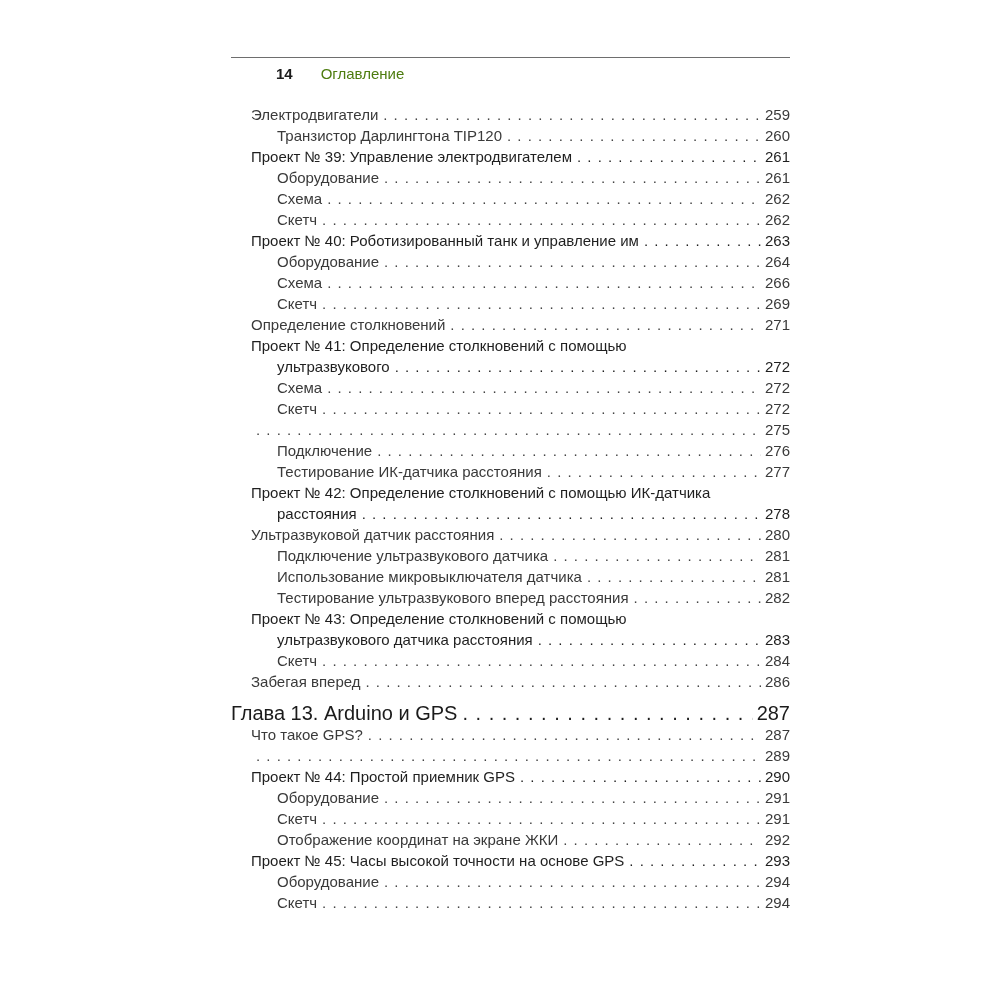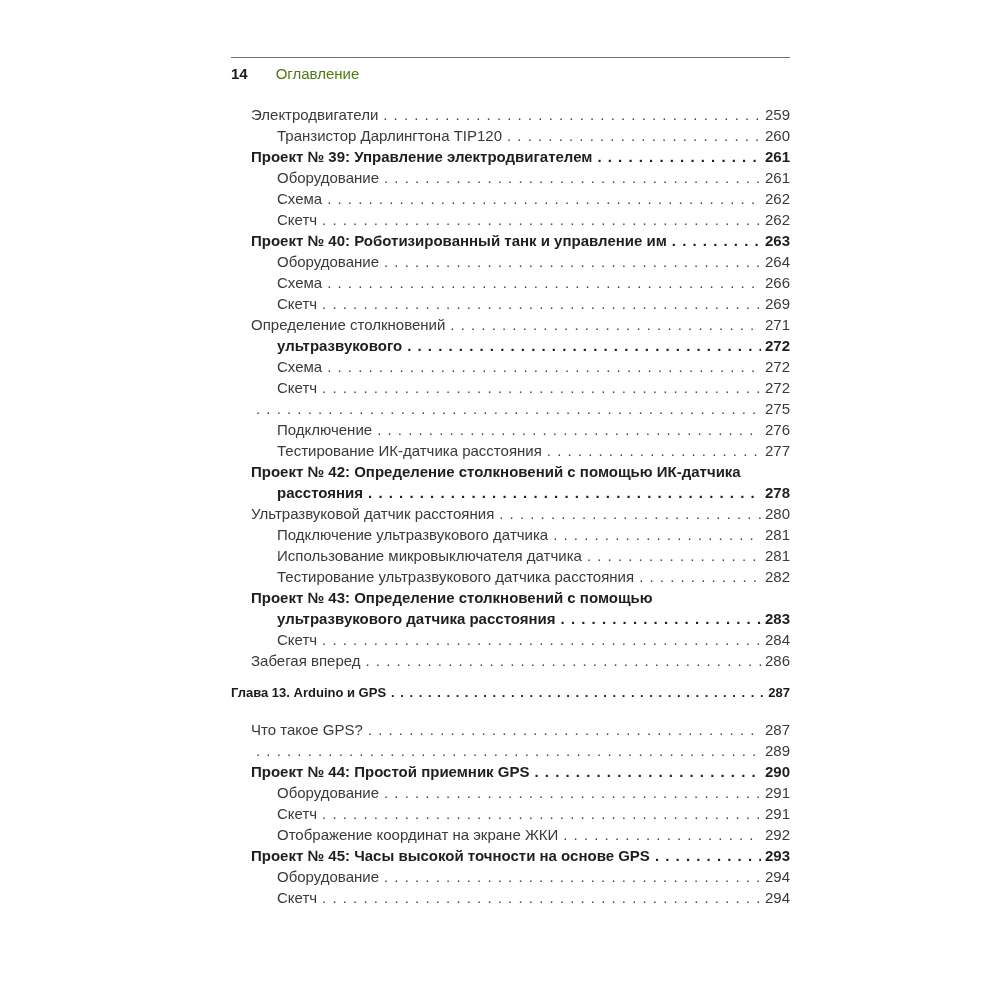--- a/index.html
+++ b/index.html
@@ -30,20 +30,21 @@
     border-top: 1.5px solid #6e6e6e;
     width: 100%;
     height: 0;
   }
   .page-header {
     margin-top: 7px;
     font-size: 15px;
     color: #2e2e2e;
     display: flex;
     align-items: flex-start;
+    margin-left: 45px;
   }
   .page-header .pagenum {
     font-weight: bold;
     color: #1c1c1c;
   }
   .page-header .header-title {
     margin-left: 28px;
     color: #4d7c0f;
   }
   .toc {
@@ -54,29 +55,29 @@
   .entry .row {
     display: flex;
     align-items: baseline;
     line-height: 21px;
   }
   .entry.lvl0 { padding-left: 0; }
   .entry.lvl1 { padding-left: 20px; text-align: center; }
   .entry.lvl2 { padding-left: 46px; }
   .entry .row.cont { padding-left: 26px; }
   .entry.bold {
-    font-weight: bold;
+    font-weight: normal;
     color: #1f1f1f;
   }
   .entry.chapter {
-    font-weight: bold;
-    font-size: 13px;
+    font-weight: normal;
+    font-size: 20px;
     color: #1b1b1b;
     margin-top: 11px;
-    margin-bottom: 16px;
+    margin-bottom: 0;
   }
   .label { white-space: nowrap; }
   .dots {
     flex: 1 1 auto;
     overflow: hidden;
     white-space: nowrap;
     margin-left: 5px;
     margin-right: 4px;
     letter-spacing: 1px;
     color: #454545;
@@ -166,20 +167,23 @@
           </div>
         </div>
         <div class="entry lvl1 normal">
           <div class="row">
             <span class="label">Определение столкновений</span>
             <span class="dots">. . . . . . . . . . . . . . . . . . . . . . . . . . . . . . . . . . . . . . . . . . . . . . . . . . . . . . . . . . . . . . . . . . . . . . . . . . . . . . . . . . . . . . . . . . . . . . . . . . . . . . . . . . . . . . . . . . . . . . . . . . . . . . . . . . . . . . . . . . . . . . . . . . . . . . . . . . . . . . . . . . . . . . . . . . . . . . . . . . . . . . . . . . . . . . . . . . . . . . . . </span>
             <span class="pg">271</span>
           </div>
         </div>
         <div class="entry lvl1 bold">
+          <div class="row">
+            <span class="label">Проект № 41: Определение столкновений с помощью</span>
+          </div>
           <div class="row cont">
             <span class="label">ультразвукового</span>
             <span class="dots">. . . . . . . . . . . . . . . . . . . . . . . . . . . . . . . . . . . . . . . . . . . . . . . . . . . . . . . . . . . . . . . . . . . . . . . . . . . . . . . . . . . . . . . . . . . . . . . . . . . . . . . . . . . . . . . . . . . . . . . . . . . . . . . . . . . . . . . . . . . . . . . . . . . . . . . . . . . . . . . . . . . . . . . . . . . . . . . . . . . . . . . . . . . . . . . . . . . . . . . . </span>
             <span class="pg">272</span>
           </div>
         </div>
         <div class="entry lvl2 normal">
           <div class="row">
             <span class="label">Схема</span>
             <span class="dots">. . . . . . . . . . . . . . . . . . . . . . . . . . . . . . . . . . . . . . . . . . . . . . . . . . . . . . . . . . . . . . . . . . . . . . . . . . . . . . . . . . . . . . . . . . . . . . . . . . . . . . . . . . . . . . . . . . . . . . . . . . . . . . . . . . . . . . . . . . . . . . . . . . . . . . . . . . . . . . . . . . . . . . . . . . . . . . . . . . . . . . . . . . . . . . . . . . . . . . . . </span>
@@ -239,21 +243,21 @@
         </div>
         <div class="entry lvl2 normal">
           <div class="row">
             <span class="label">Использование микровыключателя датчика</span>
             <span class="dots">. . . . . . . . . . . . . . . . . . . . . . . . . . . . . . . . . . . . . . . . . . . . . . . . . . . . . . . . . . . . . . . . . . . . . . . . . . . . . . . . . . . . . . . . . . . . . . . . . . . . . . . . . . . . . . . . . . . . . . . . . . . . . . . . . . . . . . . . . . . . . . . . . . . . . . . . . . . . . . . . . . . . . . . . . . . . . . . . . . . . . . . . . . . . . . . . . . . . . . . . </span>
             <span class="pg">281</span>
           </div>
         </div>
         <div class="entry lvl2 normal">
           <div class="row">
-            <span class="label">Тестирование ультразвукового датчика расстояния</span>
+            <span class="label">Тестирование ультразвукового вперед расстояния</span>
             <span class="dots">. . . . . . . . . . . . . . . . . . . . . . . . . . . . . . . . . . . . . . . . . . . . . . . . . . . . . . . . . . . . . . . . . . . . . . . . . . . . . . . . . . . . . . . . . . . . . . . . . . . . . . . . . . . . . . . . . . . . . . . . . . . . . . . . . . . . . . . . . . . . . . . . . . . . . . . . . . . . . . . . . . . . . . . . . . . . . . . . . . . . . . . . . . . . . . . . . . . . . . . . </span>
             <span class="pg">282</span>
           </div>
         </div>
         <div class="entry lvl1 bold">
           <div class="row">
             <span class="label">Проект № 43: Определение столкновений с помощью</span>
           </div>
           <div class="row cont">
             <span class="label">ультразвукового датчика расстояния</span>

